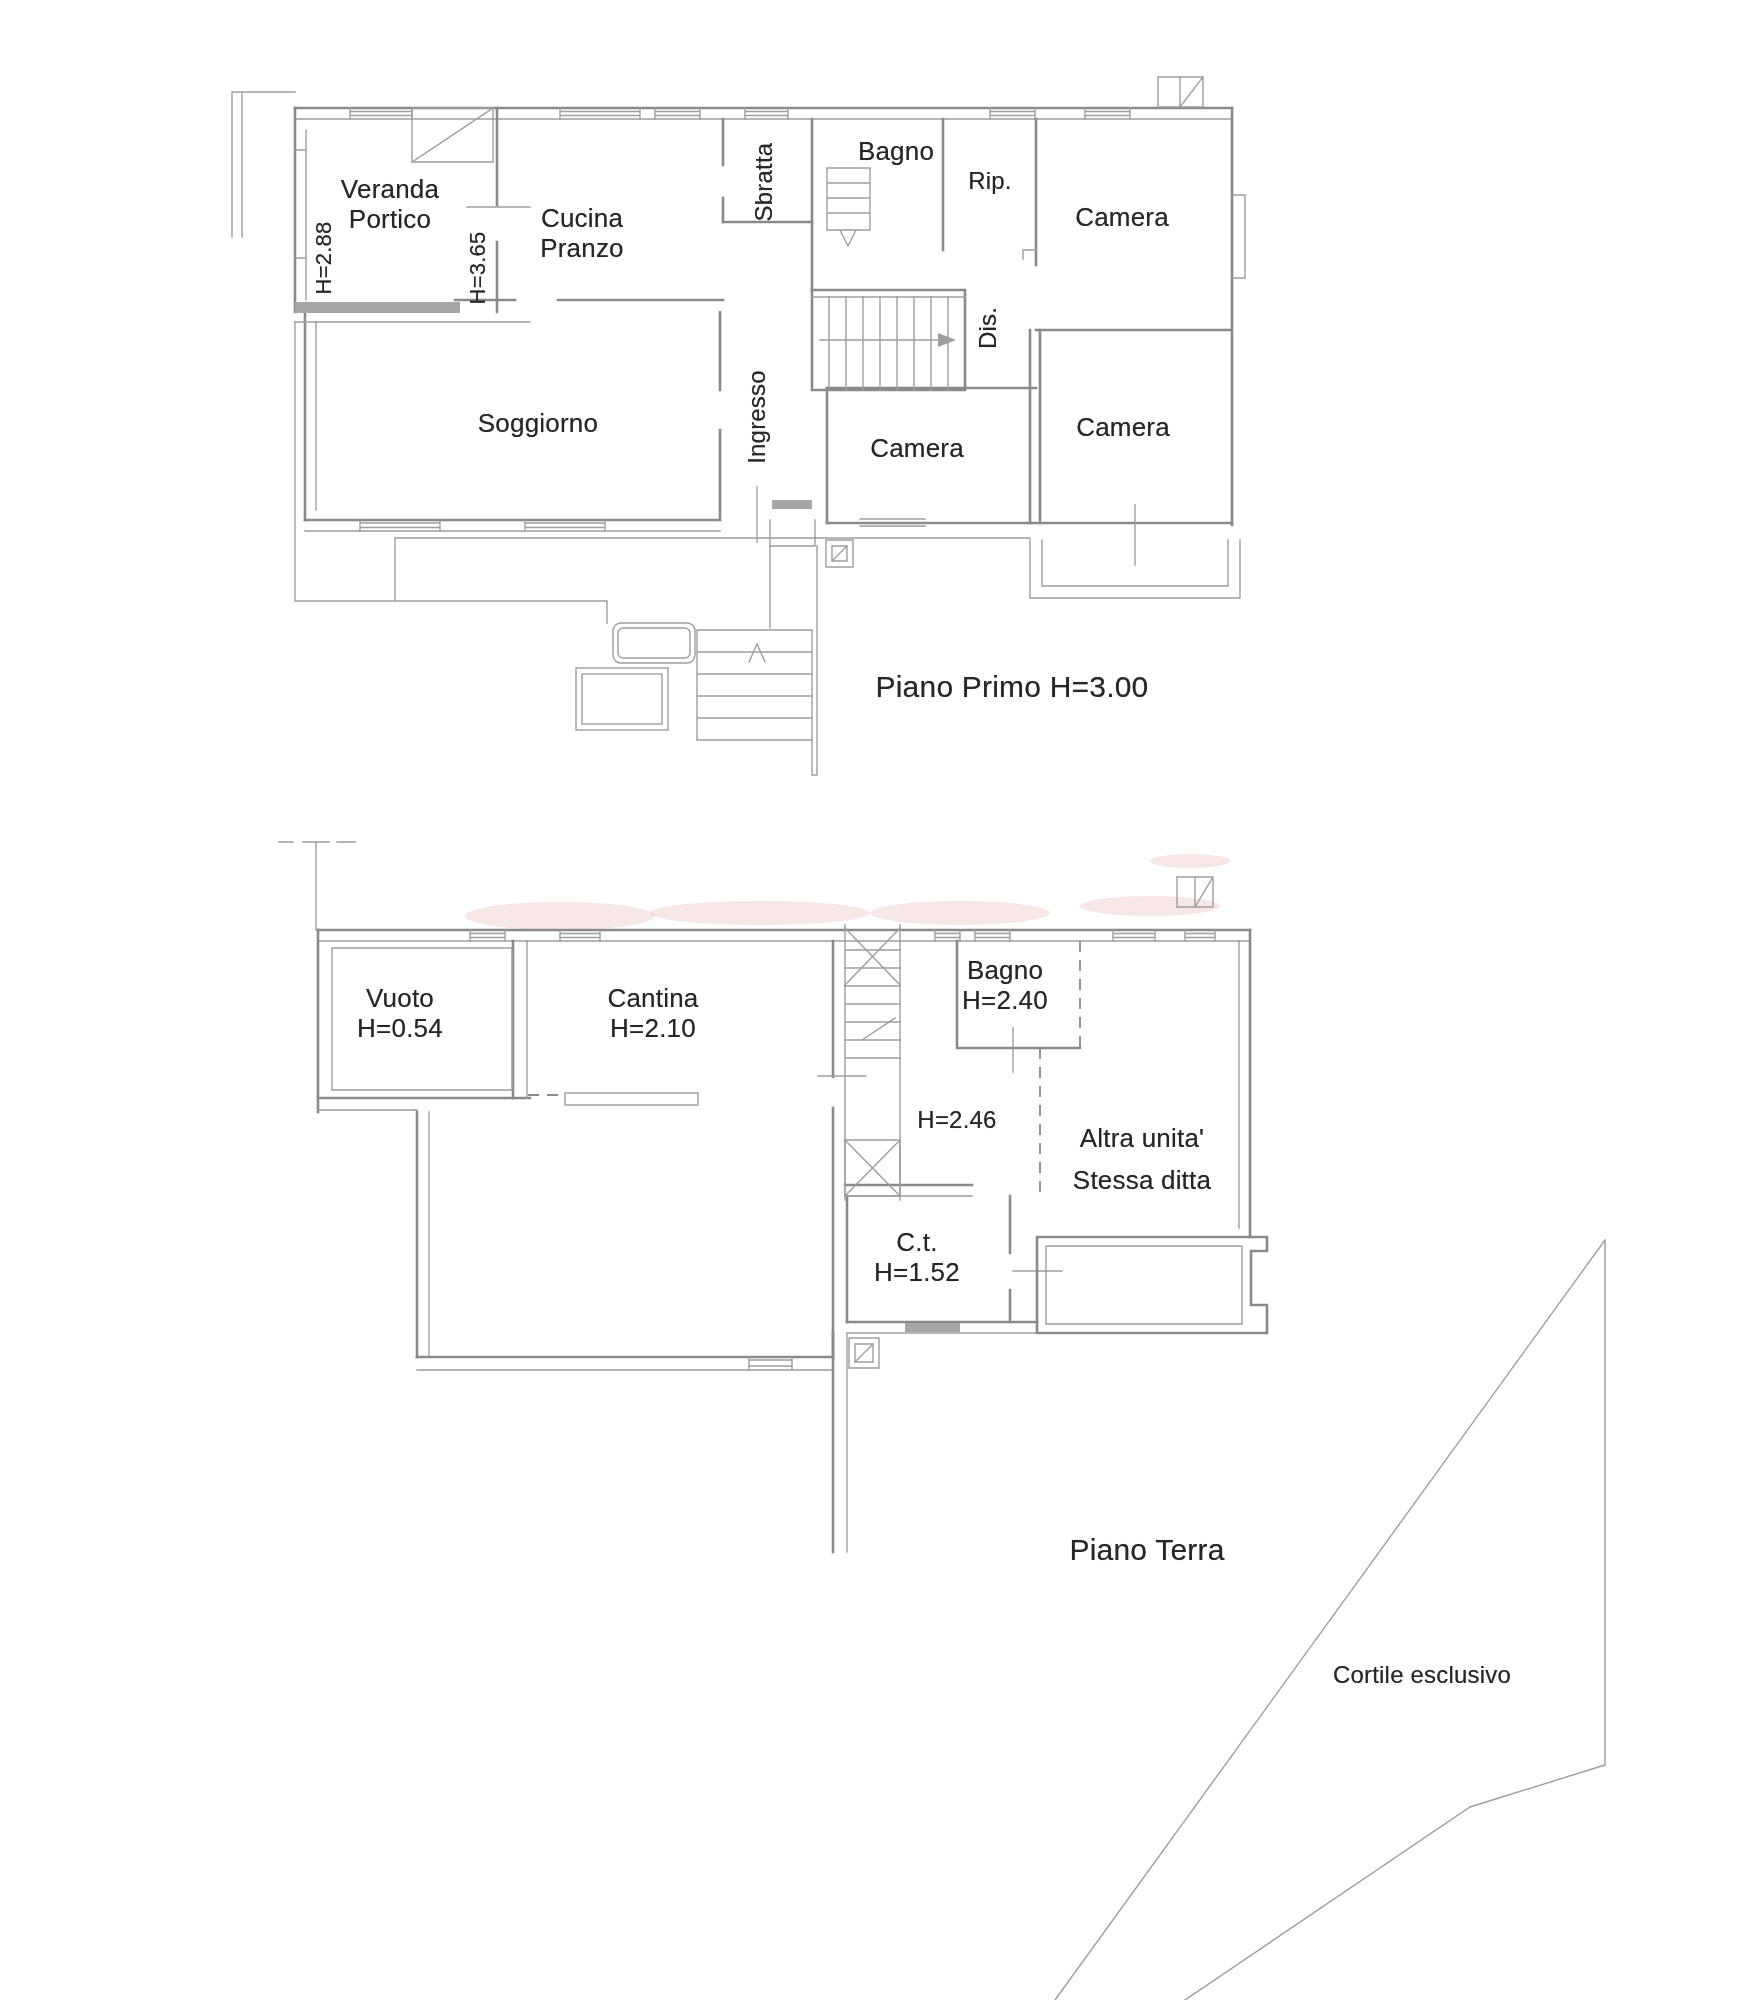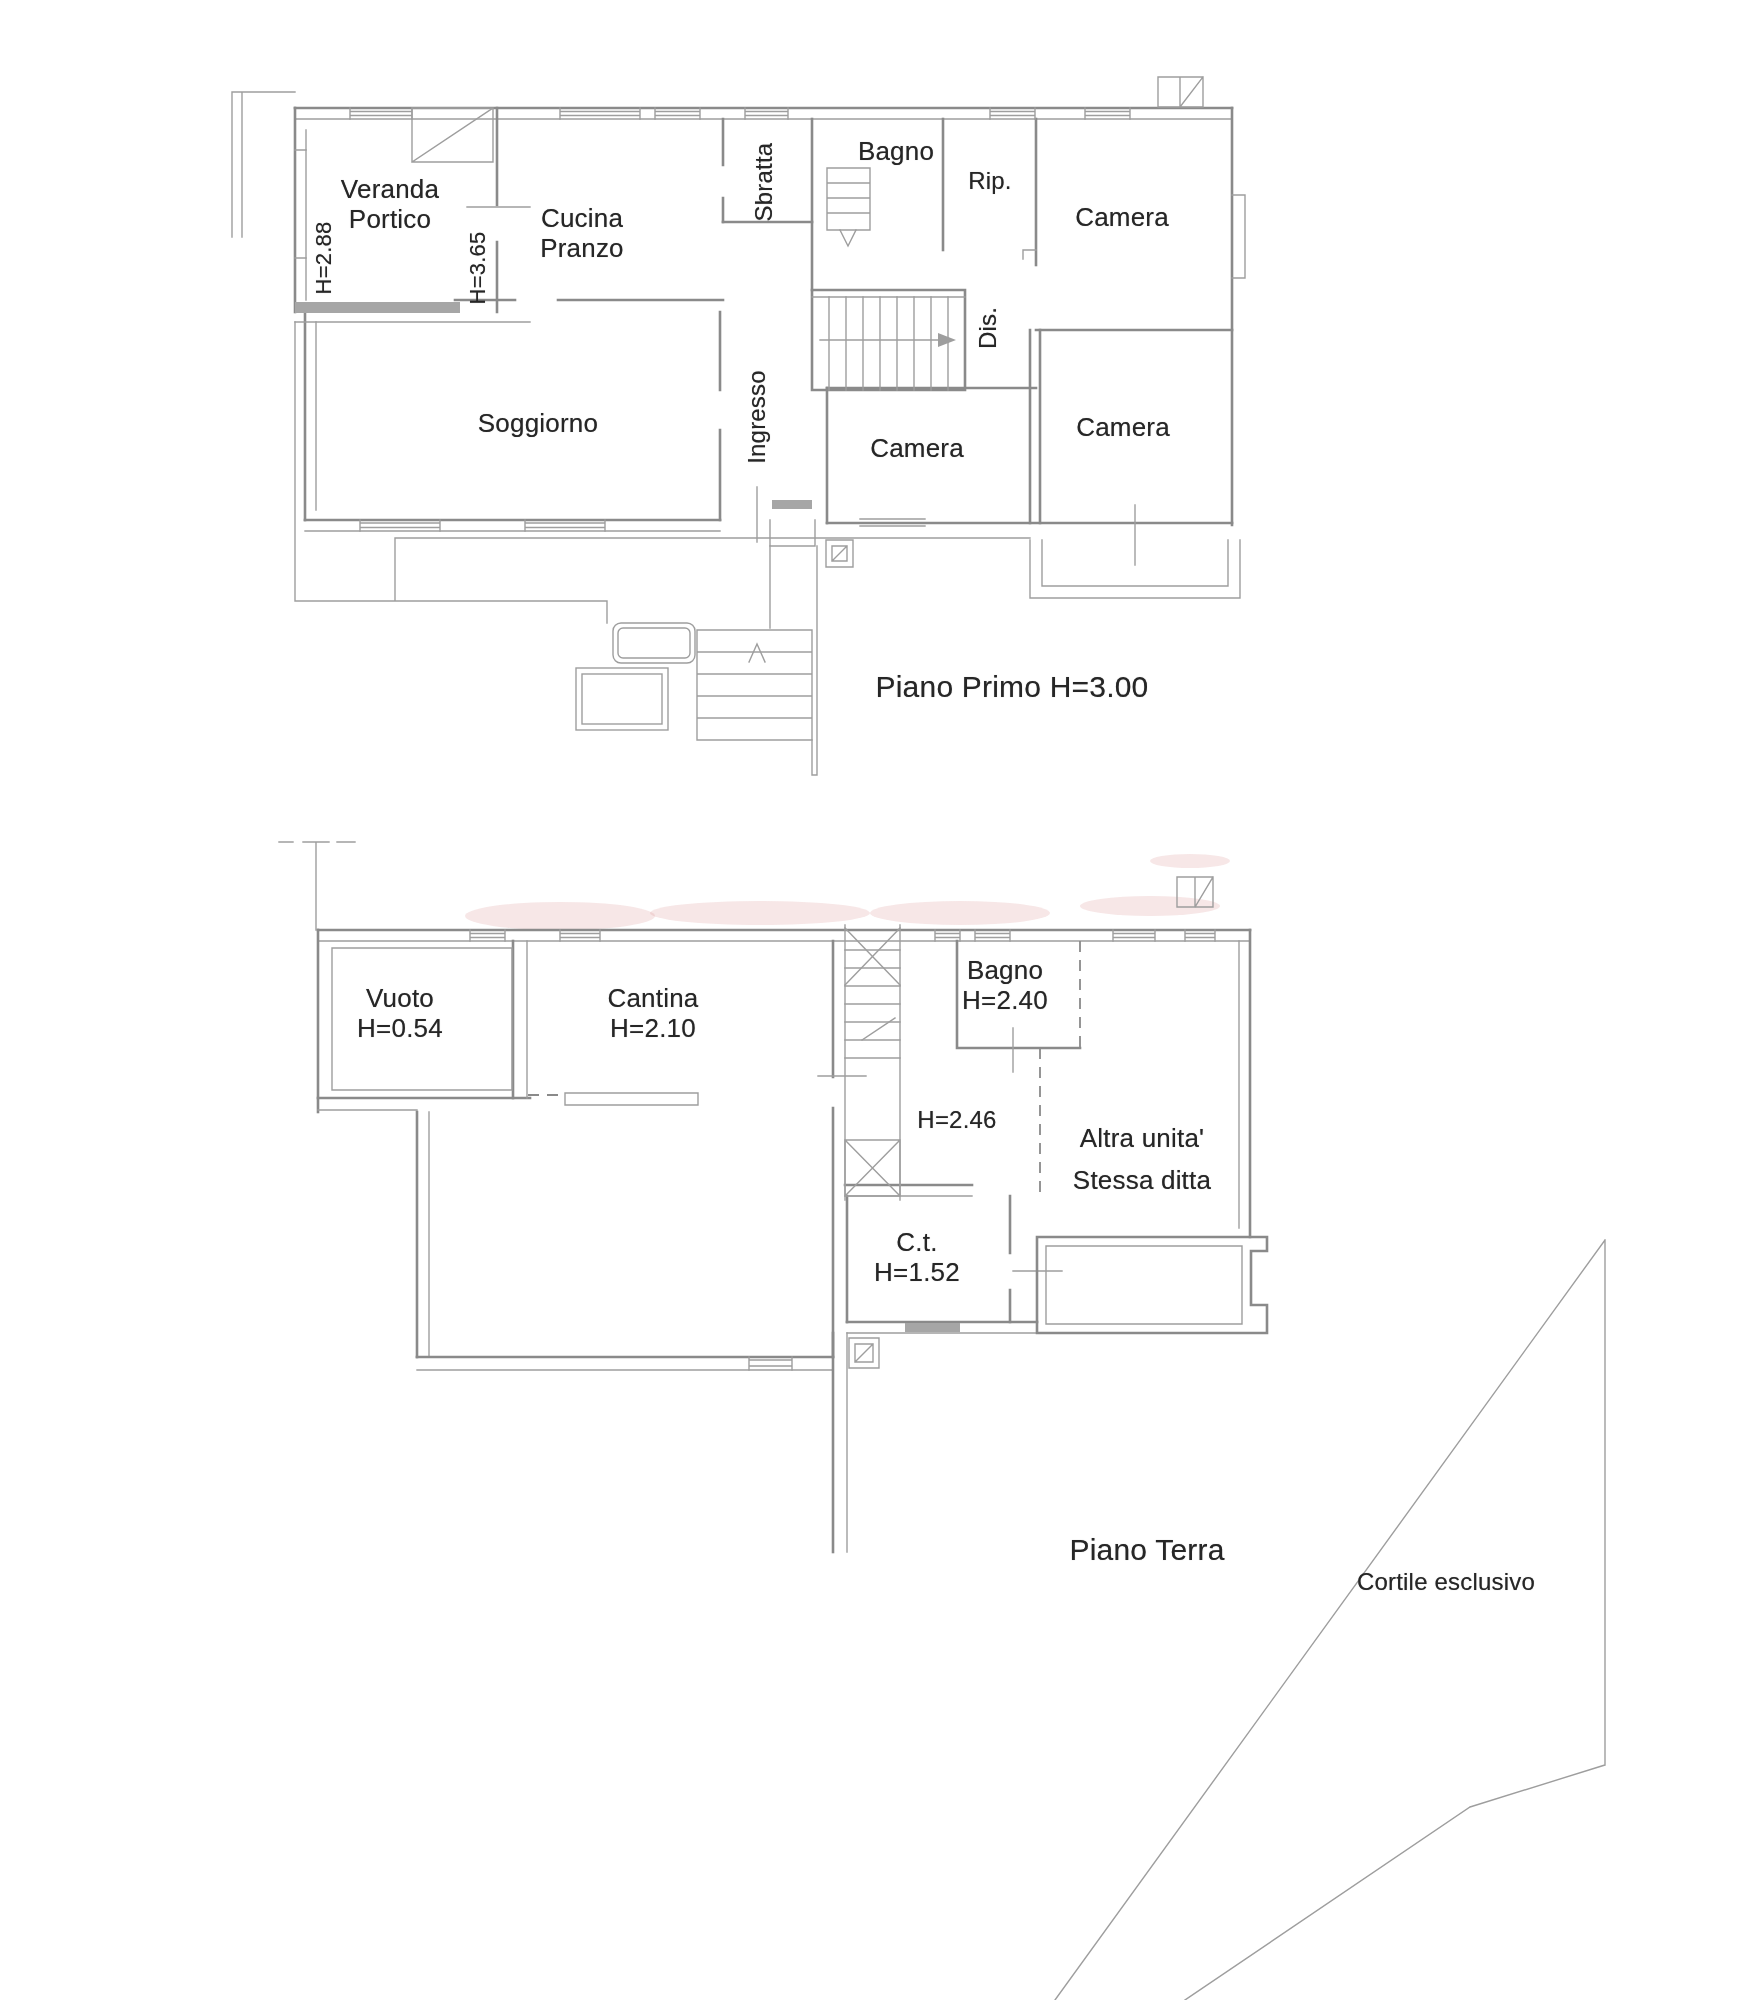--- a/index.html
+++ b/index.html
@@ -263,15 +263,15 @@
   <div class="lbl s26" style="left:653px;top:1013px;">Cantina
 H=2.10</div>
   <div class="lbl s26" style="left:1005px;top:985px;">Bagno
 H=2.40</div>
   <div class="lbl s24" style="left:957px;top:1120px;">H=2.46</div>
   <div class="lbl s26 lh-wide" style="left:1142px;top:1127px;margin-top:32px;">Altra unita'
 Stessa ditta</div>
   <div class="lbl s26" style="left:917px;top:1257px;">C.t.
 H=1.52</div>
   <div class="lbl s30" style="left:1115px;top:1550px;margin-left:32px;">Piano Terra</div>
-  <div class="lbl s24" style="left:1422px;top:1582px;margin-left:24px;">Cortile esclusivo</div>
+  <div class="lbl s24" style="left:1422px;top:1675px;">Cortile esclusivo</div>
 
 </div>
 
 </body></html>

